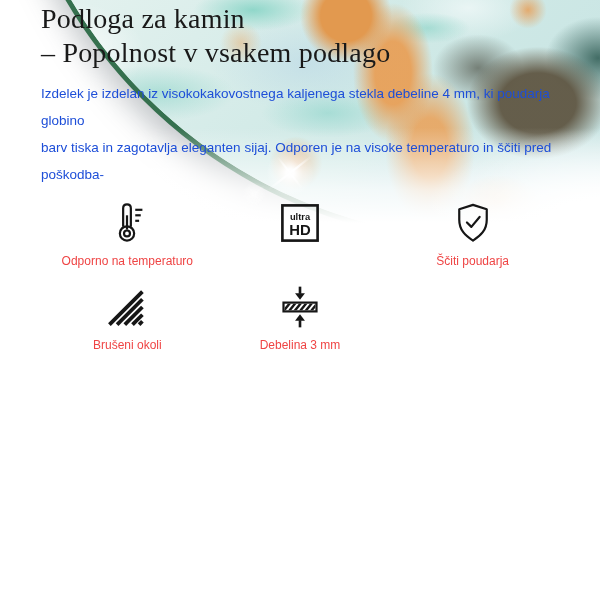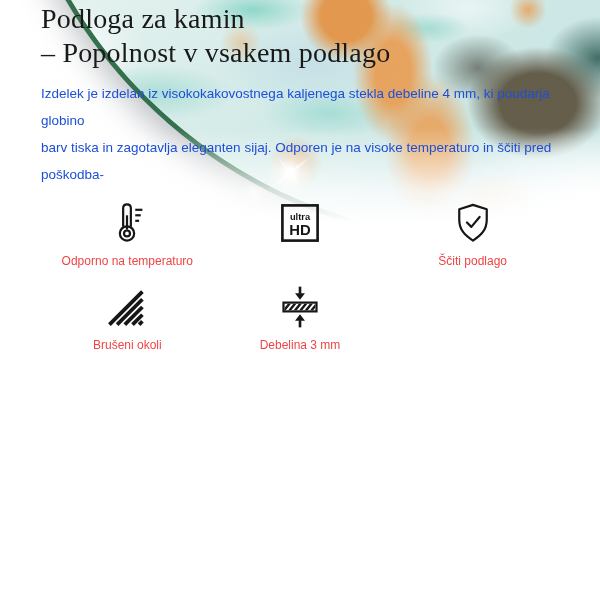--- a/index.html
+++ b/index.html
@@ -127,21 +127,21 @@
         </div>
       </div>
 
       <div class="feature">
         <div class="icon-wrap">
           <svg width="44" height="44" viewBox="0 0 40 40">
             <path class="stroke" stroke-linejoin="round" d="M20 3.5 L32.5 7.5 V17 C32.5 26.5 27 31.5 20 36 C13 31.5 7.5 26.5 7.5 17 V7.5 Z"></path>
             <path class="stroke" stroke-linecap="round" stroke-linejoin="round" d="M14.5 19.5 L18.5 23.5 L26 14.5"></path>
           </svg>
         </div>
-        <div class="flabel">Ščiti podlago</div>
+        <div class="flabel">Ščiti poudarja</div>
       </div>
 
 
       <div class="feature">
         <div class="icon-wrap">
           <svg width="44" height="44" viewBox="0 0 40 40">
             <g stroke="#161616" stroke-width="3.4" fill="none">
               <line x1="4" y1="36" x2="34" y2="6"></line>
               <line x1="11" y1="36" x2="34" y2="13"></line>
               <line x1="18" y1="36" x2="34" y2="20"></line>

